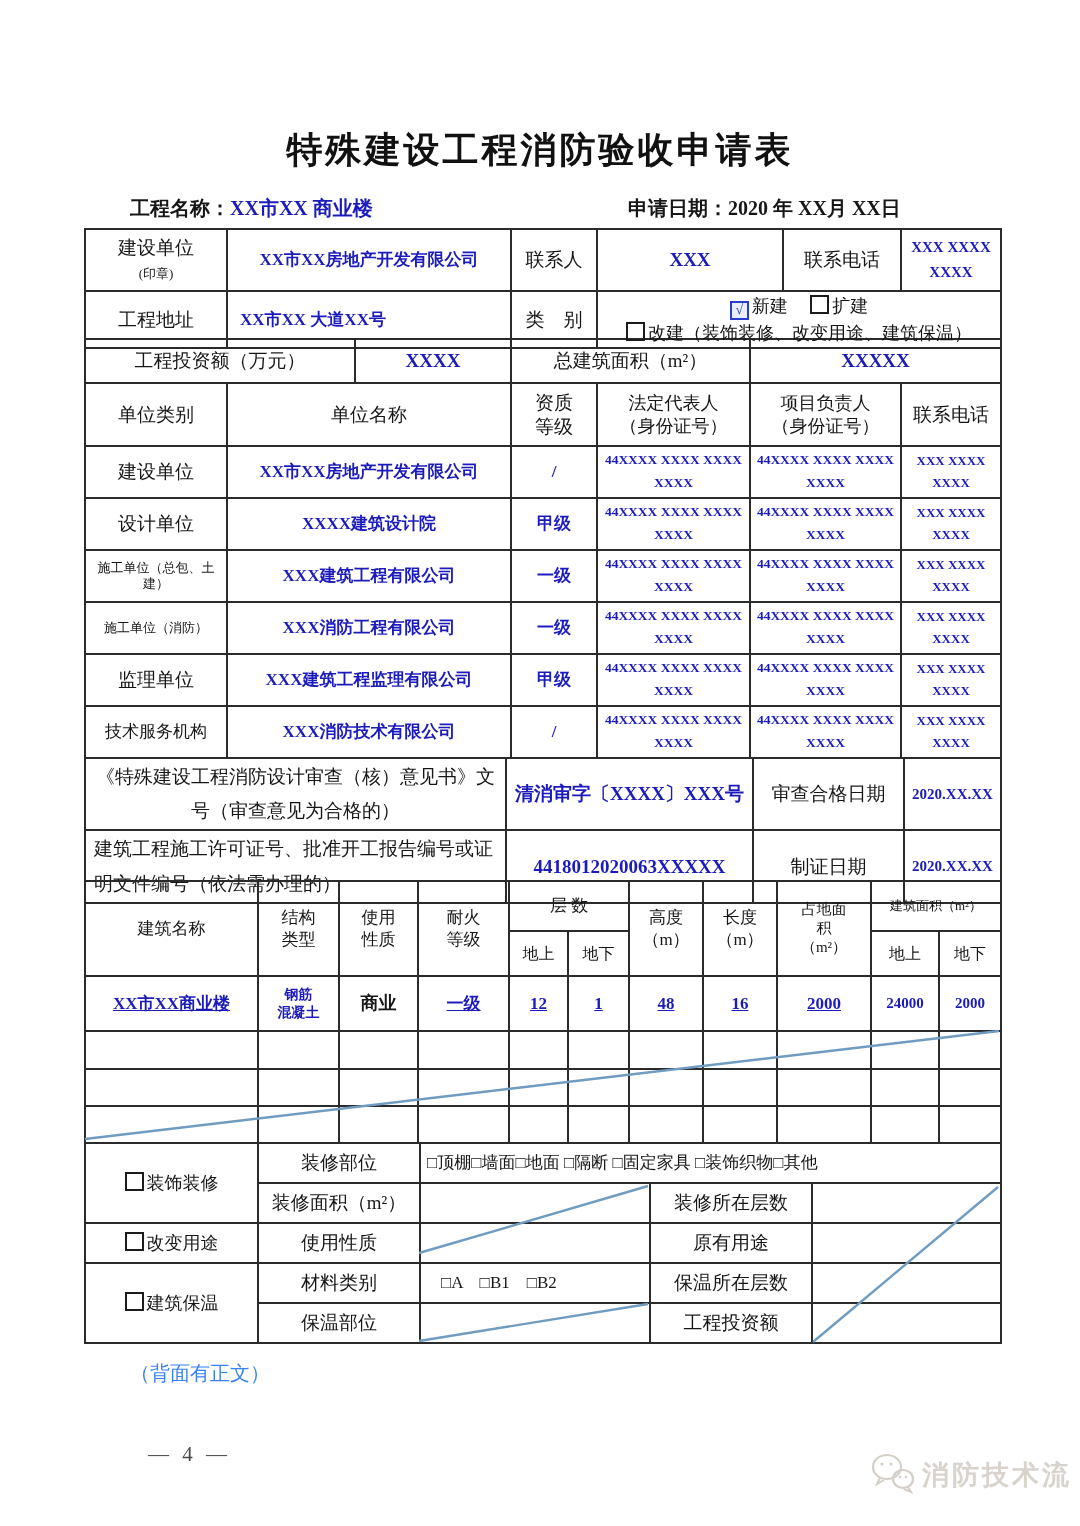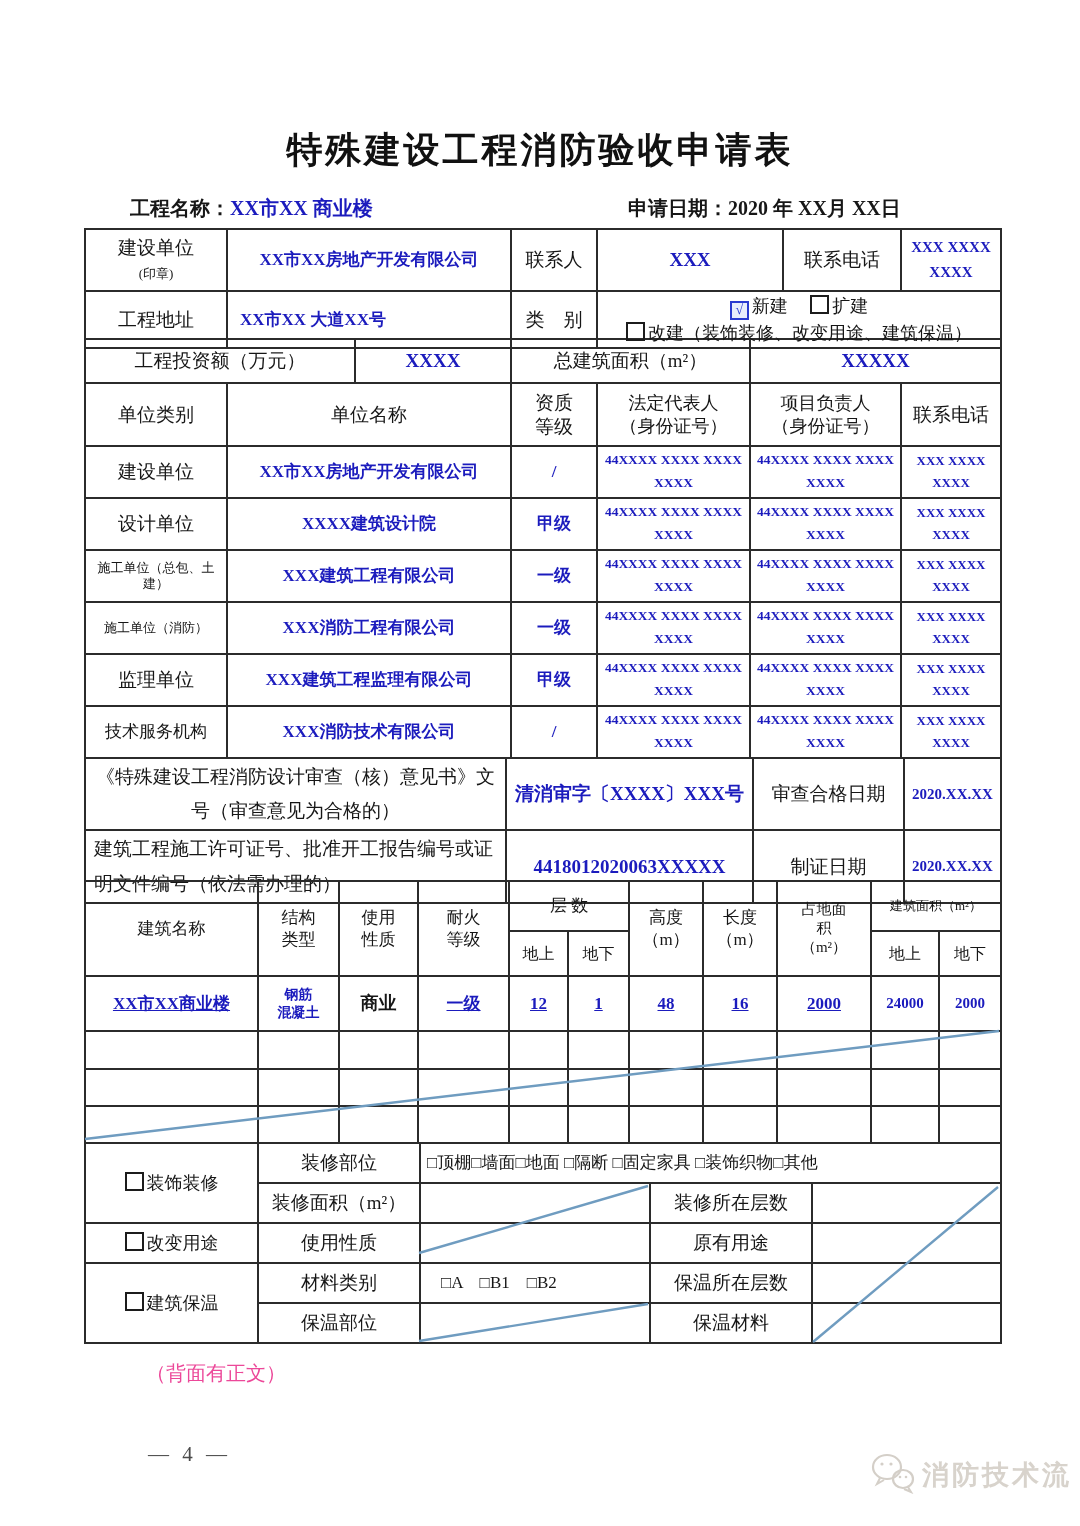--- a/index.html
+++ b/index.html
@@ -23,21 +23,21 @@
   .date-cell{font-size:15px;border-radius:10px;}
   .pre{white-space:pre-line;}
   .cb{display:inline-block;width:15px;height:15px;border:2px solid #1c1c1c;vertical-align:-2px;
       margin-right:3px;line-height:13px;font-size:14px;text-align:center;}
   .cb.checked{border-color:#2a3bd0;color:#2a3bd0;background:#e9eefc;font-weight:bold;}
   .catline{line-height:1.45;}
   .parts-cell{font-size:17px;text-align:left;padding-left:6px;}
   .bheader{font-size:17px;line-height:1.25;}
   .bheader-sm{font-size:13px;margin-left:12px;}
   .bdata{font-size:17px;text-decoration:underline;}
-  .back-note{left:146px;top:1360px;font-size:20px;color:#ec4899;}
+  .back-note{left:130px;top:1360px;font-size:20px;color:#3b82f6;}
   .page-num{left:148px;top:1442px;font-size:21px;color:#4a4a4a;letter-spacing:4px;}
   .wm{right:8px;top:1452px;display:flex;align-items:center;color:#d2cdc6;}
   .wm-text{font-size:27px;letter-spacing:3px;font-weight:bold;color:#d8d3cc;}
   .logo{right:10px;top:1487px;display:flex;align-items:center;gap:5px;}
   .logo-txt{text-align:left;line-height:1.1;}
   .logo-name{font-size:16px;font-weight:bold;color:#7d3322;margin-top:28px;}
   .logo-site{font-size:13px;font-weight:bold;color:#2a2420;font-family:"Liberation Mono","DejaVu Sans Mono",monospace;}
   svg.overlay{position:absolute;left:0;top:0;pointer-events:none;}
 </style>
 </head>
@@ -346,21 +346,21 @@
         <span class="cb"></span><span>建筑保温</span>
       </td>
       <td class="lbl">材料类别</td>
       <td class="parts-cell" style="padding-left:20px">□A　□B1　□B2</td>
       <td class="lbl">保温所在层数</td>
       <td></td>
     </tr>
     <tr style="height:40px">
       <td class="lbl">保温部位</td>
       <td></td>
-      <td class="lbl">保温材料</td>
+      <td class="lbl">工程投资额</td>
       <td></td>
     </tr>
   </tbody>
     </table>
 
   <div class="abs back-note">（背面有正文）</div>
   <div class="abs page-num">— 4 —</div>
 
   <div class="abs wm">
     <span style="margin-right:6px;">

